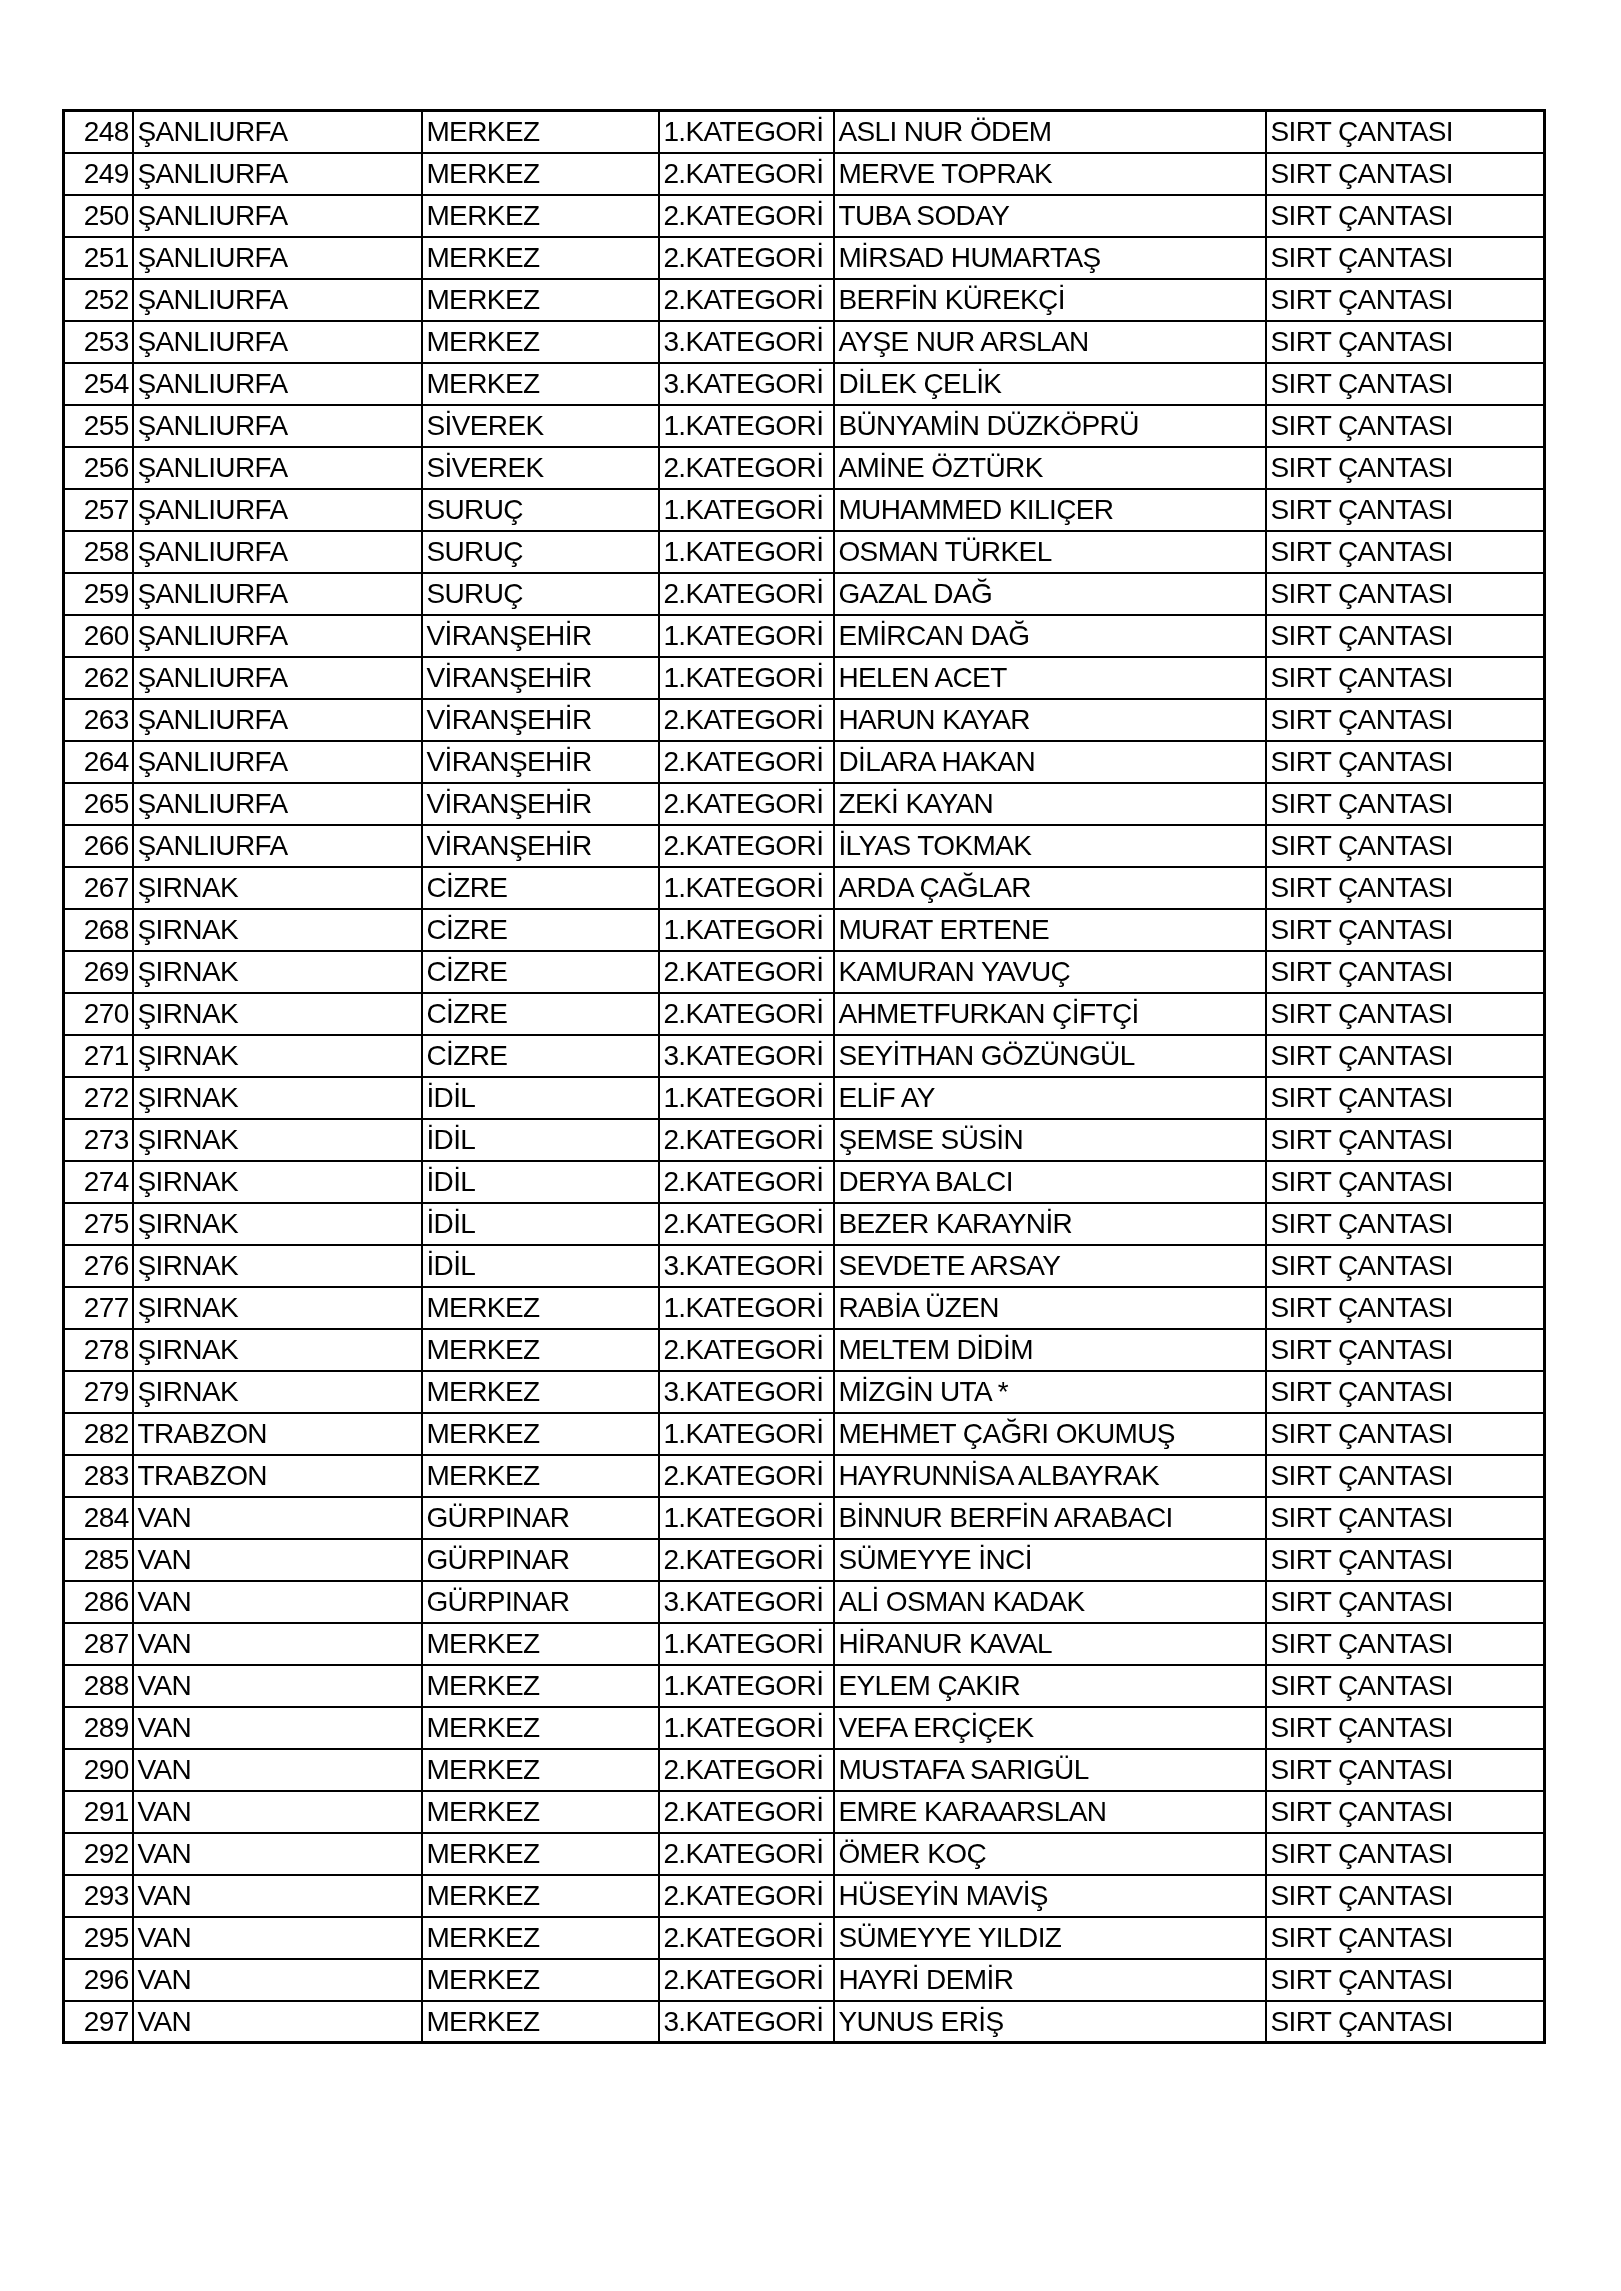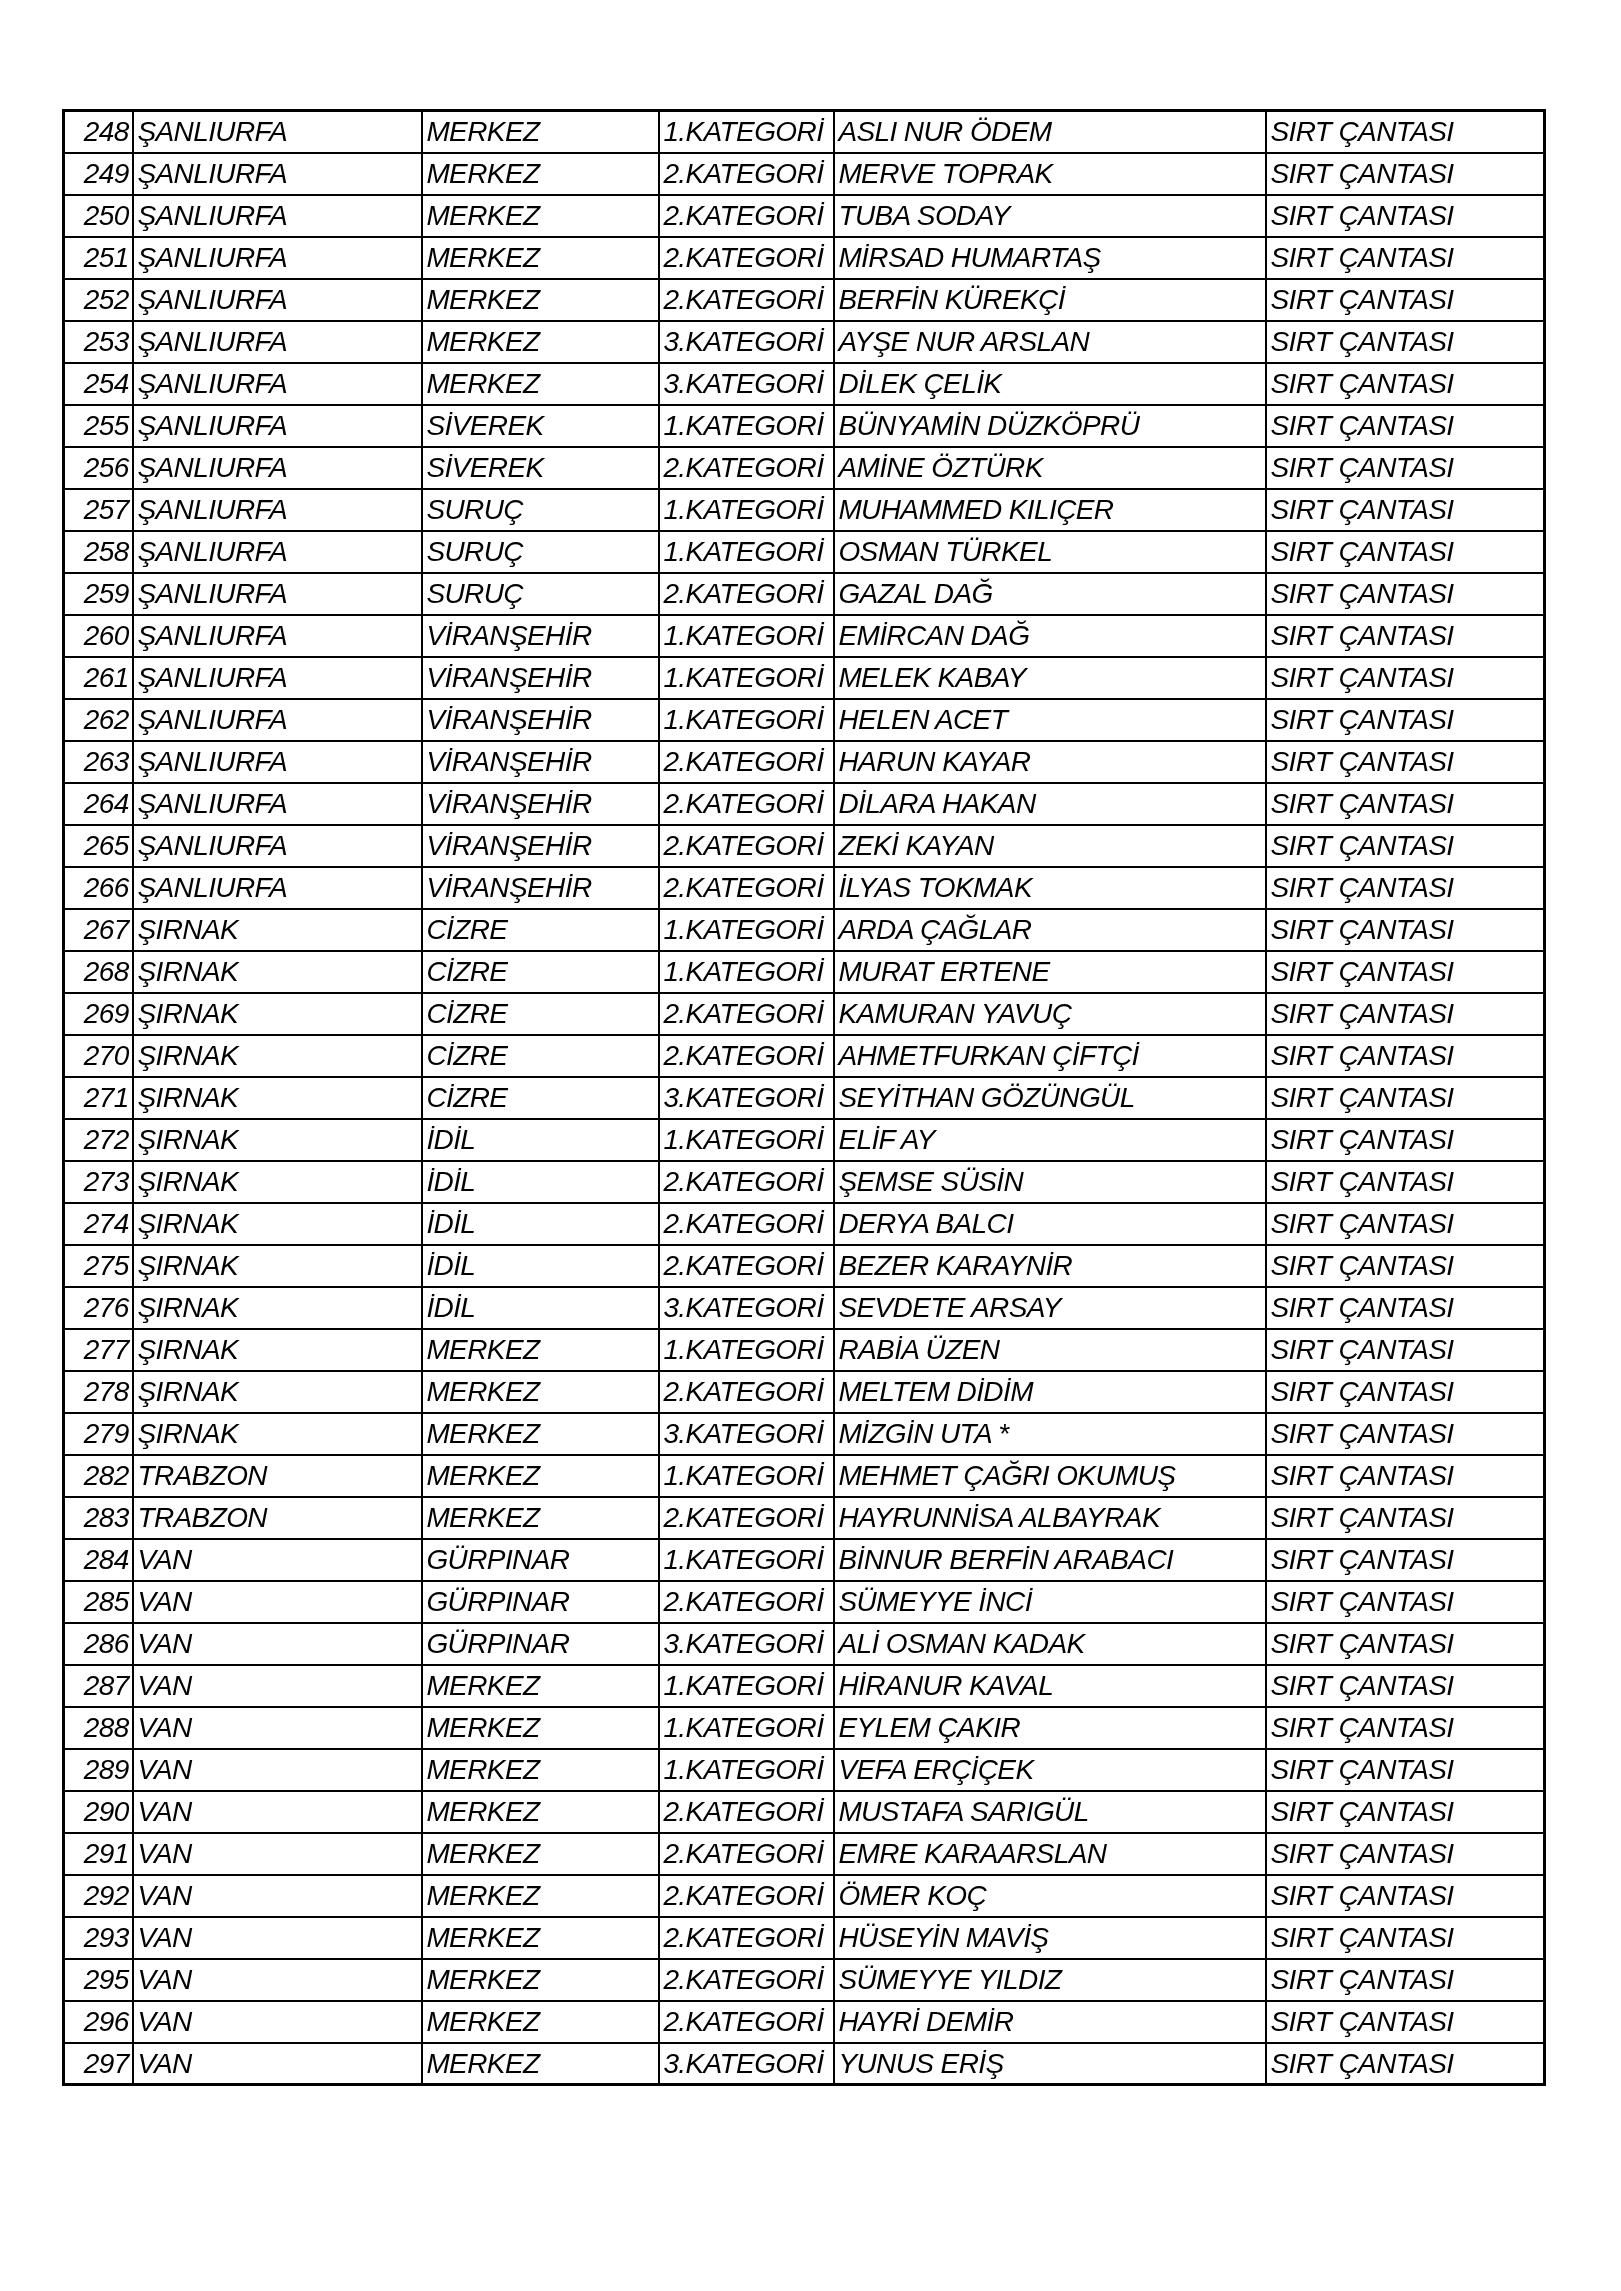--- a/index.html
+++ b/index.html
@@ -33,21 +33,20 @@
       height: 38px;
       padding: 0 0 0 3.9px;
       white-space: nowrap;
       overflow: hidden;
       line-height: 37px;
       letter-spacing: -0.6px;
       transform-origin: left center;
     }
     table.list tr {
       height: 42px;
-      font-style: italic;
     }
     table.list td.num {
       text-align: right;
       padding: 0 2.9px 0 0;
     }
     col.c-num { width: 69px; }
     col.c-prov { width: 289px; }
     col.c-dist { width: 237px; }
     col.c-cat { width: 175px; }
     col.c-name { width: 432px; }
@@ -165,28 +164,20 @@
         </tr>
         <tr>
           <td class="num">260</td>
           <td>ŞANLIURFA</td>
           <td>VİRANŞEHİR</td>
           <td>1.KATEGORİ</td>
           <td>EMİRCAN DAĞ</td>
           <td>SIRT ÇANTASI</td>
         </tr>
         <tr>
-          <td class="num">261</td>
-          <td>ŞANLIURFA</td>
-          <td>VİRANŞEHİR</td>
-          <td>1.KATEGORİ</td>
-          <td>MELEK KABAY</td>
-          <td>SIRT ÇANTASI</td>
-        </tr>
-        <tr>
           <td class="num">262</td>
           <td>ŞANLIURFA</td>
           <td>VİRANŞEHİR</td>
           <td>1.KATEGORİ</td>
           <td>HELEN ACET</td>
           <td>SIRT ÇANTASI</td>
         </tr>
         <tr>
           <td class="num">263</td>
           <td>ŞANLIURFA</td>

